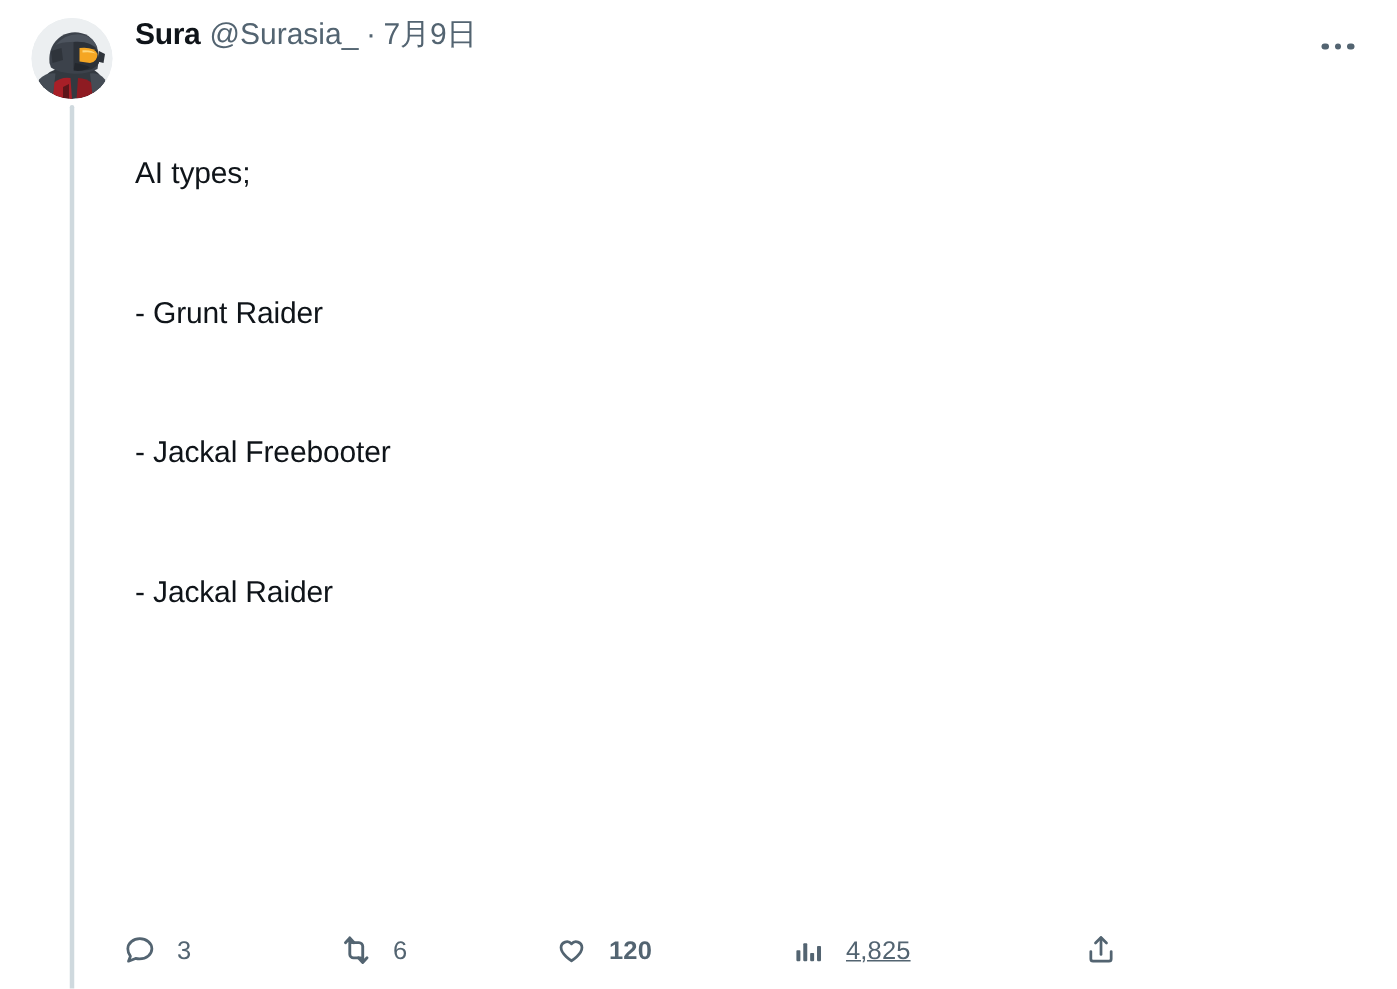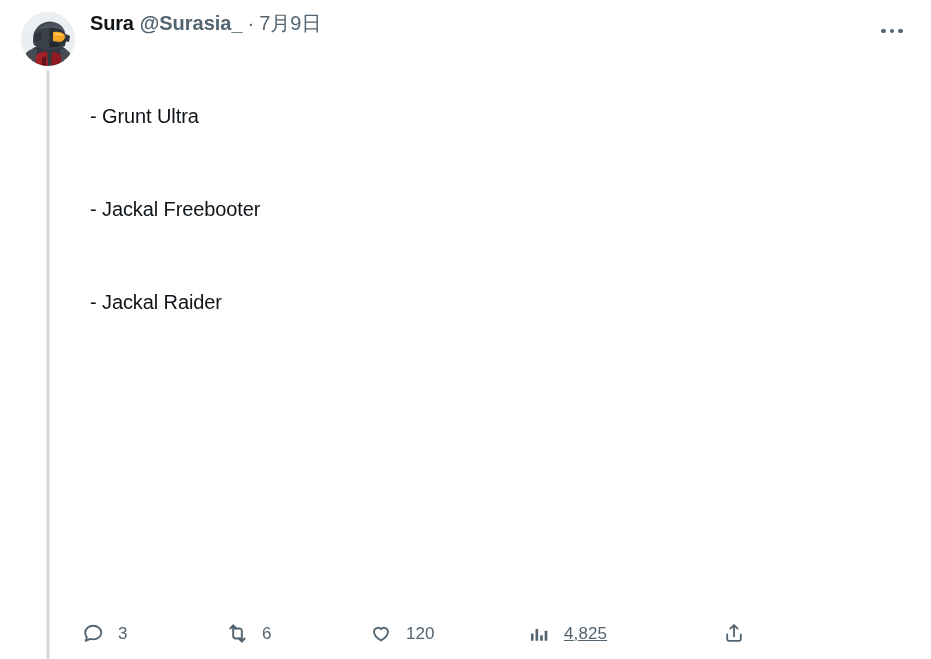--- a/index.html
+++ b/index.html
@@ -77,21 +77,21 @@
   .name {
     font-size: 20px;
     font-weight: bold;
     color: #0f1419;
     letter-spacing: -0.2px;
   }
   .handle {
     font-size: 20px;
     color: #536471;
     margin-left: 6px;
-    font-weight: 700;
+    font-weight: 400;
   }
   .dot-sep {
     font-size: 20px;
     color: #536471;
     margin: 0 5px;
   }
   .date {
     font-size: 20px;
     color: #536471;
     text-align: right;
@@ -138,21 +138,21 @@
     align-items: center;
   }
   .action {
     display: flex;
     align-items: center;
     height: 36px;
     color: #536471;
   }
   .a-reply  { width: 144px; }
   .a-rt     { width: 144px; }
-  .a-like   { width: 158px; }
+  .a-like   { width: 158px; font-weight: bold; }
   .a-views  { width: 186px; text-decoration: underline; }
   .a-share  { width: 44px; justify-content: center; }
 
   .action .ico {
     width: 26px;
     height: 26px;
     display: flex;
     align-items: center;
     justify-content: center;
     flex: 0 0 26px;
@@ -219,21 +219,22 @@
       <span class="date">7月9日</span>
     </div>
 
     <div class="more-btn">
       <i></i>
       <i></i>
       <i></i>
     </div>
 
     <div class="body">
-      <span class="line">- Grunt Ultra</span>
+      <span class="line">AI types;</span>
+      <span class="line">- Grunt Raider</span>
       <span class="line">- Jackal Freebooter</span>
       <span class="line">- Jackal Raider</span>
       
       
       
       
       
       
       
       

